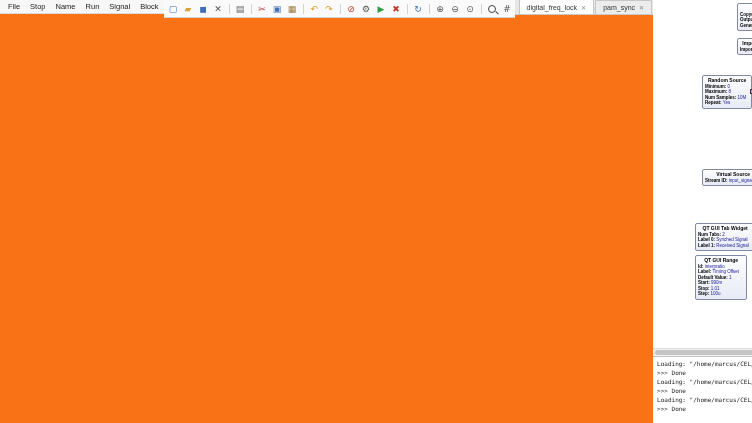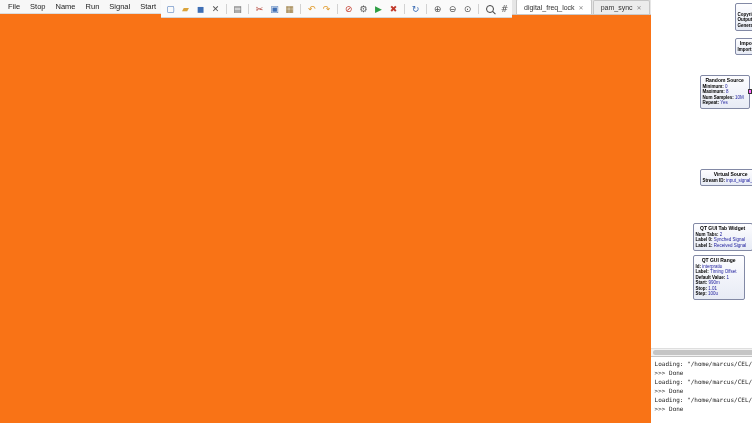--- a/index.html
+++ b/index.html
@@ -102,21 +102,21 @@
 <body>
 
 <div class="app">
 
   <div class="menubar">
       <div class="menu-item">File</div>
       <div class="menu-item">Stop</div>
       <div class="menu-item">Name</div>
       <div class="menu-item">Run</div>
       <div class="menu-item">Signal</div>
-      <div class="menu-item">Start</div>
+      <div class="menu-item">Block</div>
     </div>
 
   <div class="toolbar">
       <div class="tool-btn">
         <span class="glyph" style="color: rgb(63, 111, 181);">▢</span>
       </div>
       <div class="tool-btn">
         <span class="glyph" style="color: rgb(217, 163, 58);">▰</span>
       </div>
       <div class="tool-btn">

